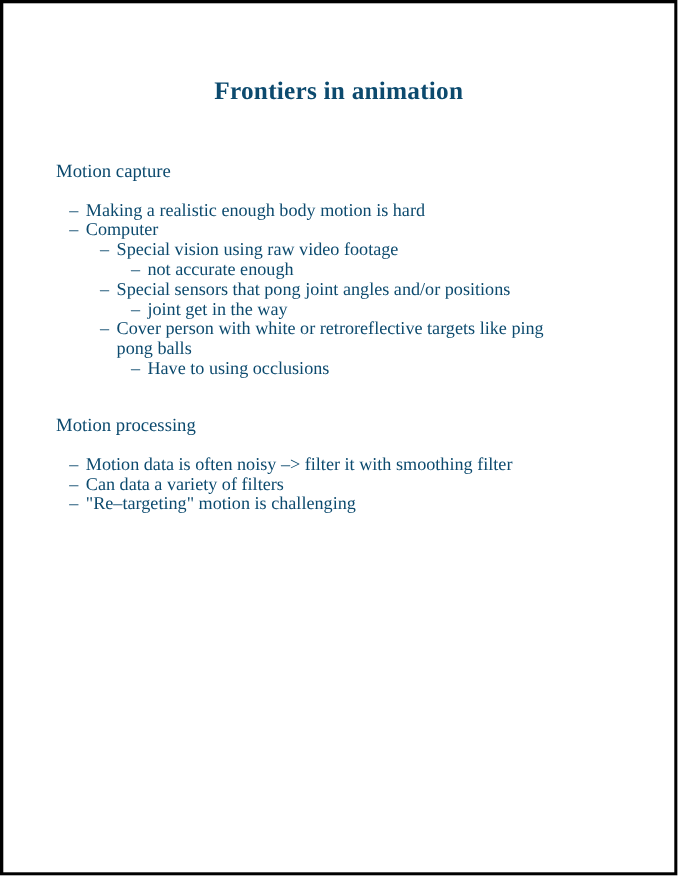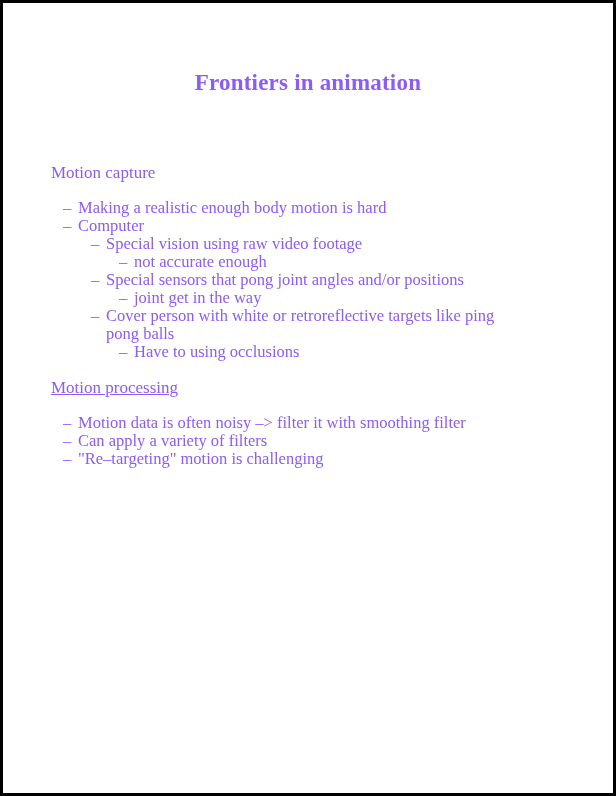--- a/index.html
+++ b/index.html
@@ -2,41 +2,41 @@
 <html><head>
 <meta charset="utf-8">
 <style>
   html, body { margin: 0; padding: 0; background: #ffffff; }
   .page {
     box-sizing: border-box;
     width: 616px;
     height: 796px;
     border: 3px solid #000000;
     background: #ffffff;
-    color: #8b5cf6;
+    color: #0c4a6e;
     font-family: "Liberation Serif", "DejaVu Serif", serif;
     overflow: hidden;
     position: relative;
   }
   .title {
     margin-top: 66px;
     text-align: center;
     font-weight: bold;
     font-size: 23px;
     line-height: 28px;
     letter-spacing: 0.2px;
   }
   .section-heading {
     font-size: 17px;
     line-height: 20px;
     margin-left: 48px;
     font-weight: normal;
   }
-  .section:first-of-type .section-heading { margin-top: 66px; }
-  .section + .section .section-heading { margin-top: 17px; text-decoration: underline; }
+  .section:first-of-type .section-heading { margin-top: 49px; }
+  .section + .section .section-heading { margin-top: 33px; }
   .bullet-list {
     margin-top: 16px;
     margin-left: 48px;
     width: 470px;
   }
   .bullet-item {
     display: flex;
     align-items: flex-start;
     font-size: 16.5px;
     line-height: 18px;
@@ -95,21 +95,21 @@
       </div>
       <div class="section">
         <div class="section-heading">Motion processing</div>
         <div class="bullet-list">
           <div class="bullet-item lvl1">
             <span class="dash">–</span>
             <span class="txt">Motion data is often noisy –&gt; filter it with smoothing filter</span>
           </div>
           <div class="bullet-item lvl1">
             <span class="dash">–</span>
-            <span class="txt">Can apply a variety of filters</span>
+            <span class="txt">Can data a variety of filters</span>
           </div>
           <div class="bullet-item lvl1">
             <span class="dash">–</span>
             <span class="txt">"Re–targeting" motion is challenging</span>
           </div>
         </div>
       </div>
     </div>
 </div>
 

